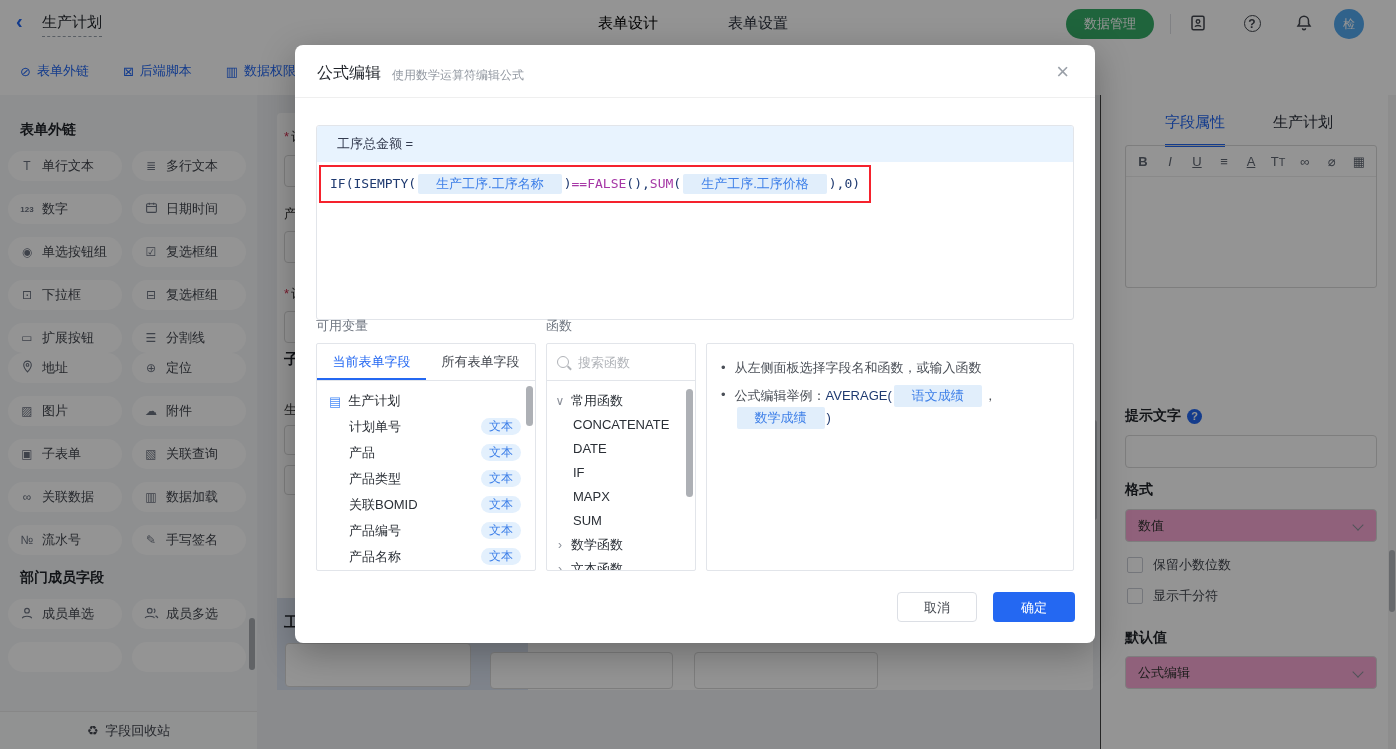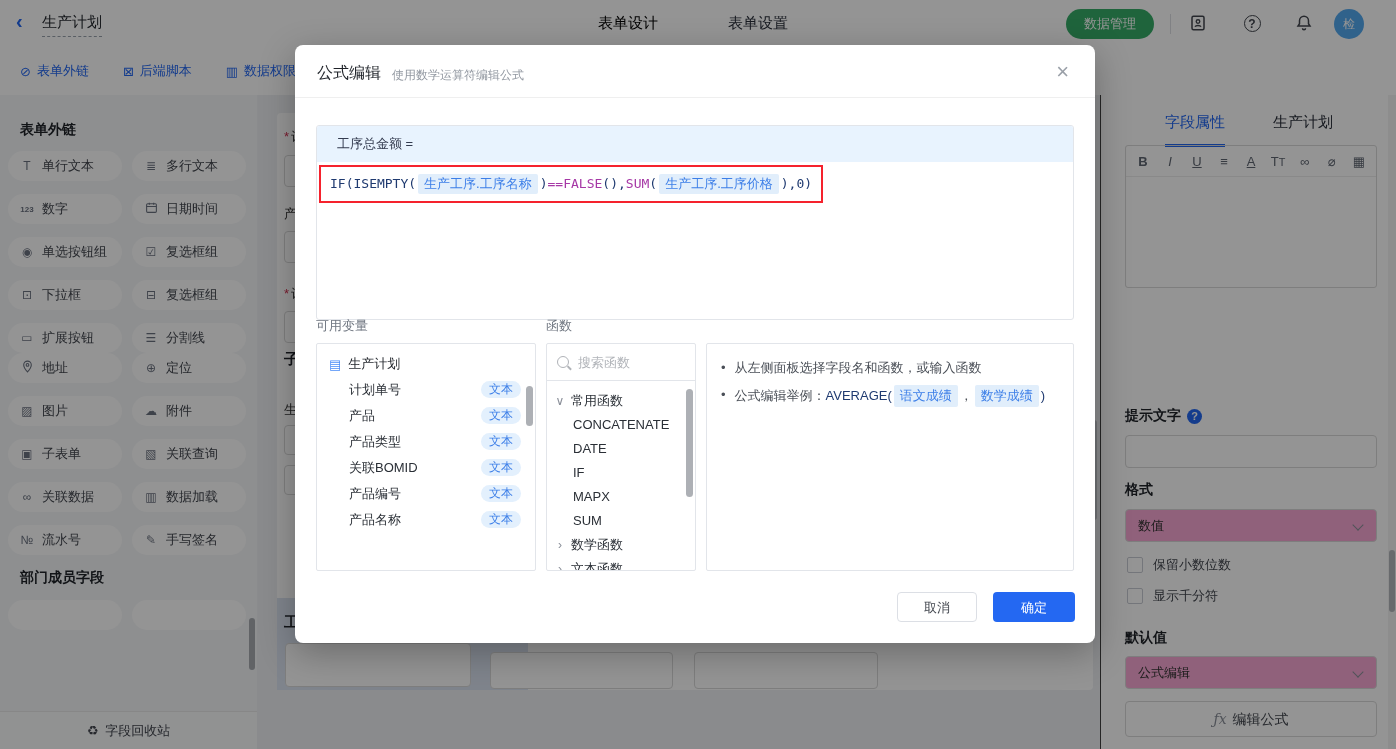--- a/index.html
+++ b/index.html
@@ -81,21 +81,21 @@
     box-shadow:0 10px 35px rgba(0,0,0,.28);box-sizing:border-box;}
   .m-title{position:absolute;left:22px;top:18px;font-size:16px;color:#1f2329;font-weight:500;}
   .m-subtitle{position:absolute;left:97px;top:22px;font-size:12px;color:#9298a1;}
   .m-close{position:absolute;right:26px;top:14px;font-size:22px;color:#9aa0a8;cursor:pointer;}
   .m-divider{position:absolute;left:0;top:52px;width:800px;height:1px;background:#efefef;}
   .f-editor{position:absolute;left:21px;top:80px;width:758px;height:195px;border:1px solid #e2e5ea;border-radius:3px;box-sizing:border-box;overflow:hidden;}
   .f-target{height:36px;background:#e8f3fe;font-size:13px;color:#333b4f;line-height:36px;padding-left:20px;}
   .f-redbox{display:inline-block;border:2px solid #f5222d;margin:3px 0 0 2px;padding:7px 9px;max-width:690px;white-space:nowrap;}
   .code{font-family:"DejaVu Sans Mono",monospace;font-size:13px;color:#1f3a70;}
   .op{font-family:"DejaVu Sans Mono",monospace;font-size:13px;color:#a638a6;}
-  .chip{display:inline-block;background:#e1eefb;color:#3d7fe8;font-size:13px;padding:1px 6px;border-radius:2px;margin:0 2px;vertical-align:baseline;}
+  .chip{display:inline-block;background:#e1eefb;color:#3d7fe8;font-size:13px;padding:1px 18px;border-radius:2px;margin:0 2px;vertical-align:baseline;}
   .panel-label{position:absolute;top:272px;font-size:13px;color:#6f7680;}
   .m-panel{position:absolute;top:298px;height:228px;border:1px solid #e2e5ea;border-radius:2px;box-sizing:border-box;background:#fff;overflow:hidden;}
   #var-panel{left:21px;width:220px;}
   #fn-panel{left:251px;width:150px;}
   #hint-panel{left:411px;width:368px;}
   .var-tabs{display:flex;height:36px;border-bottom:1px solid #e2e5ea;font-size:13px;color:#42464e;}
   .var-tab{flex:1;text-align:center;line-height:35px;cursor:pointer;box-sizing:border-box;white-space:nowrap;}
   .var-tab.active{color:#2468f2;border-bottom:2px solid #2468f2;}
   .tree-root{display:flex;align-items:center;gap:7px;font-size:13px;color:#1f2329;padding:11px 0 4px 12px;}
   .doc-ic{color:#4b8df8;font-size:13px;}
@@ -255,20 +255,38 @@
           <div class="field-pill">
             <span class="ic">№</span>
             <span>流水号</span>
           </div>
           <div class="field-pill">
             <span class="ic">✎</span>
             <span>手写签名</span>
           </div>
         </div>
         <div class="sec-title">部门成员字段</div>
+        <div class="pill-grid">
+          <div class="field-pill">
+            <span class="ic"><svg width="14" height="14" viewBox="0 0 24 24">
+                <circle cx="12" cy="8" r="4" fill="none" stroke="#6b7280" stroke-width="2"></circle>
+                <path d="M4 21c1.5-4.5 14.5-4.5 16 0" fill="none" stroke="#6b7280" stroke-width="2"></path>
+              </svg></span>
+            <span>成员单选</span>
+          </div>
+          <div class="field-pill">
+            <span class="ic"><svg width="15" height="14" viewBox="0 0 26 24">
+                <circle cx="10" cy="8" r="4" fill="none" stroke="#6b7280" stroke-width="2"></circle>
+                <path d="M2 21c1.5-4.5 14.5-4.5 16 0" fill="none" stroke="#6b7280" stroke-width="2"></path>
+                <path d="M17 4.6a4 4 0 0 1 0 7" fill="none" stroke="#6b7280" stroke-width="2"></path>
+                <path d="M20 17c2 .8 3.4 2.2 4 4" fill="none" stroke="#6b7280" stroke-width="2"></path>
+              </svg></span>
+            <span>成员多选</span>
+          </div>
+        </div>
       </div>
     <div class="pill-grid" style="margin-top:13px">
       <div class="field-pill"></div>
       <div class="field-pill"></div>
     </div>
     <div id="recycle-bar">
       <span>♻</span>
       <span>字段回收站</span>
     </div>
   </div>
@@ -338,23 +356,20 @@
           <span>显示千分符</span>
         </div>
       </div>
     <div class="rt-label" style="left:24px;top:534px">
         <span>默认值</span>
       </div>
     <div class="rt-select" style="top:561px">
       <span>公式编辑</span>
       <span class="caret-down"></span>
     </div>
-    <div class="rt-btn" style="top:606px">
-      <span class="fx">ƒx</span><span>编辑公式</span>
-    </div>
 
   </div>
   <div id="win-track"></div>
   <div id="win-thumb"></div>
 </div>
 
 <div id="overlay"></div>
 
 <div id="modal">
   <div class="m-title">公式编辑</div>
@@ -366,20 +381,24 @@
     <div class="f-target">工序总金额 =</div>
     <div class="f-redbox">
       <span id="formula-line"><span class="code">IF(ISEMPTY(</span><span class="chip">生产工序.工序名称</span><span class="code">)</span><span class="op">==FALSE</span><span class="code">(),</span><span class="op">SUM</span><span class="code">(</span><span class="chip">生产工序.工序价格</span><span class="code">),0)</span></span>
     </div>
   </div>
 
   <div class="panel-label" style="left:21px">可用变量</div>
   <div class="panel-label" style="left:251px">函数</div>
 
   <div class="m-panel" id="var-panel">
+    <div class="var-tabs" id="var-tabs">
+        <div class="var-tab active">当前表单字段</div>
+        <div class="var-tab">所有表单字段</div>
+      </div>
     <div class="tree-root">
       <span class="doc-ic">▤</span>
       <span>生产计划</span>
     </div>
     <div id="var-rows">
         <div class="var-row"><span>计划单号</span><span class="tag">文本</span></div>
         <div class="var-row"><span>产品</span><span class="tag">文本</span></div>
         <div class="var-row"><span>产品类型</span><span class="tag">文本</span></div>
         <div class="var-row"><span>关联BOMID</span><span class="tag">文本</span></div>
         <div class="var-row"><span>产品编号</span><span class="tag">文本</span></div>

